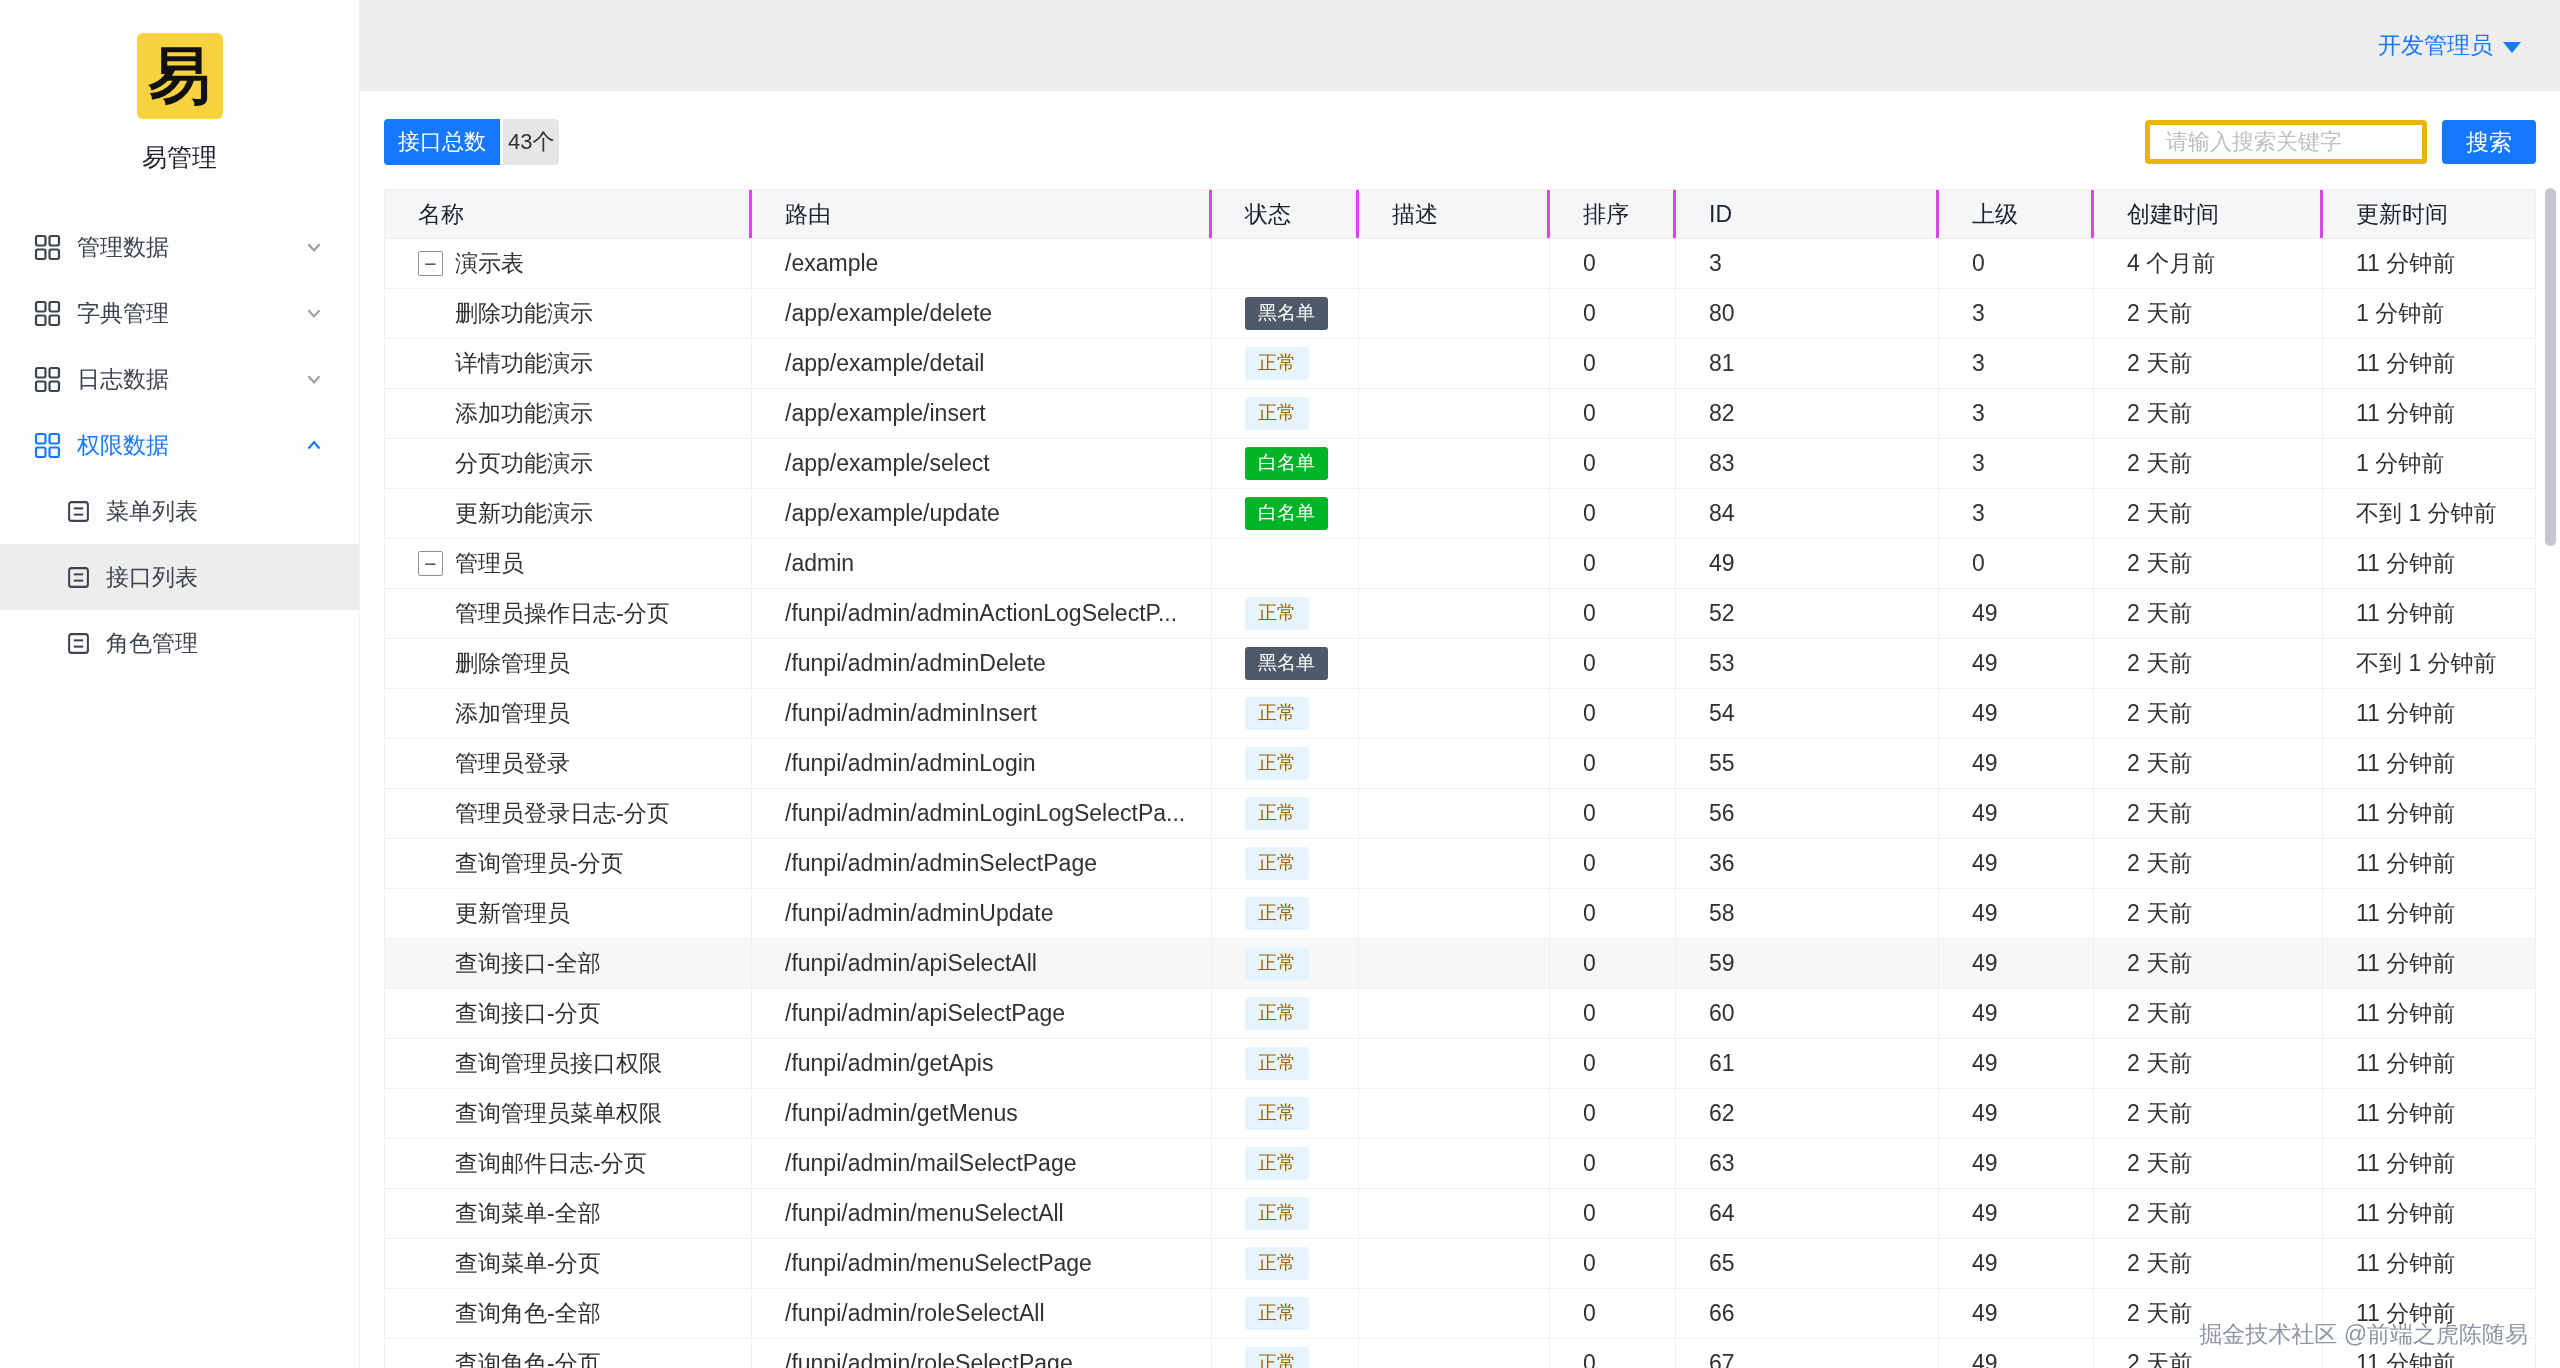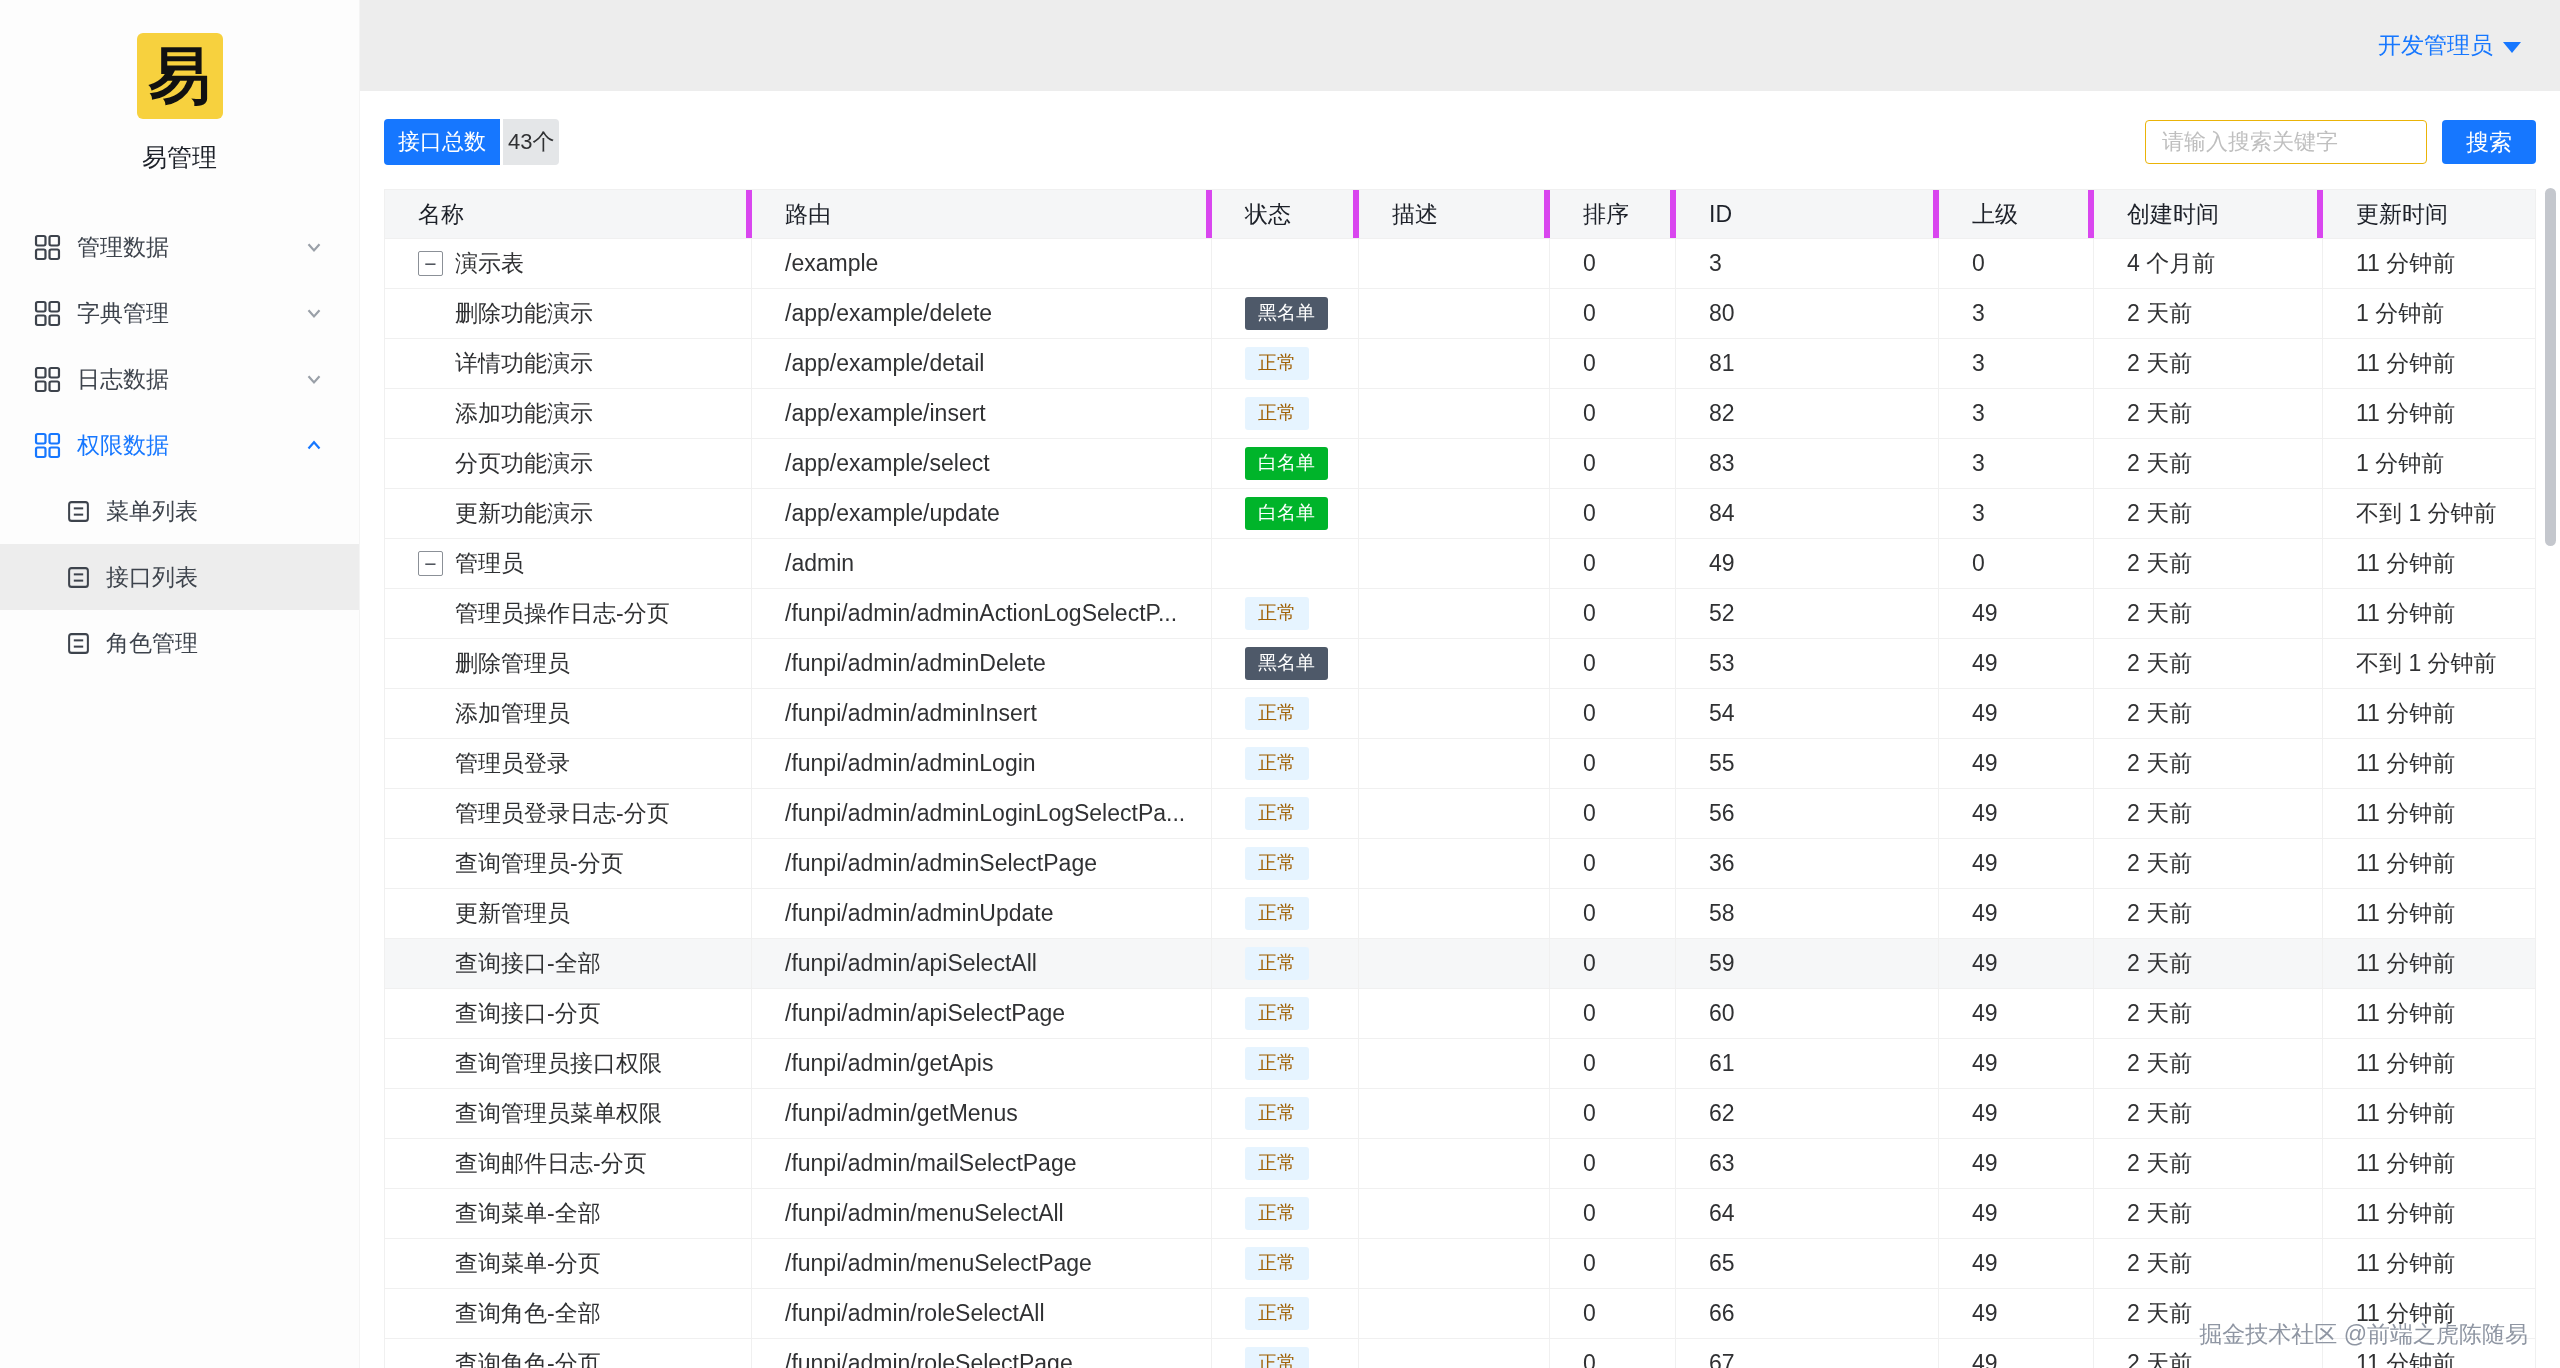--- a/index.html
+++ b/index.html
@@ -63,40 +63,40 @@
   .stat-key {
     background: var(--primary); color: #fff; font-size: 22px;
     padding: 8px 14px; border-radius: 4px 0 0 4px;
   }
   .stat-val {
     background: #e4e6e8; color: #303133; font-size: 22px;
     padding: 8px 5px; border-radius: 0 4px 4px 0;
   }
   .search-group { display: flex; align-items: center; gap: 15px; }
   .search-input {
-    width: 282px; height: 44px; border: 1px solid #eab308; border-radius: 4px;
+    width: 282px; height: 44px; border: 5px solid #eab308; border-radius: 4px;
     font-size: 22px; padding: 0 16px; color: #303133; outline: none;
     font-family: inherit; background: #fff;
   }
   .search-input::placeholder { color: #bfbfbf; }
   .search-btn {
     width: 94px; height: 44px; background: var(--primary); color: #fff;
     border: none; border-radius: 4px; font-size: 23px; cursor: pointer; font-family: inherit;
   }
   
   .table { margin-top: 24px; border: 1px solid var(--border); border-bottom: none; }
   .tr, .thead-row {
     display: grid;
     grid-template-columns: 367px 460px 147px 191px 126px 263px 155px 229px 1fr;
   }
   .thead-row { background: #f5f6f7; height: 48px; }
   .thead-row .th {
     display: flex; align-items: center; padding-left: 33px;
     font-size: 23px; color: #1d2129; font-weight: 500;
-    border-right: 6px solid #d946ef;
+    border-right: 3px solid #d946ef;
   }
   .thead-row .th:last-child { border-right: none; }
   .tr { height: 50px; border-top: 1px solid var(--border); background: #fff; }
   .tr.hover { background: #f6f7f8; }
   .td {
     display: flex; align-items: center; padding-left: 33px; padding-right: 12px;
     font-size: 23px; color: #303133; border-right: 1px solid var(--border);
     white-space: nowrap; overflow: hidden; text-overflow: ellipsis;
   }
   .td:last-child { border-right: none; }

